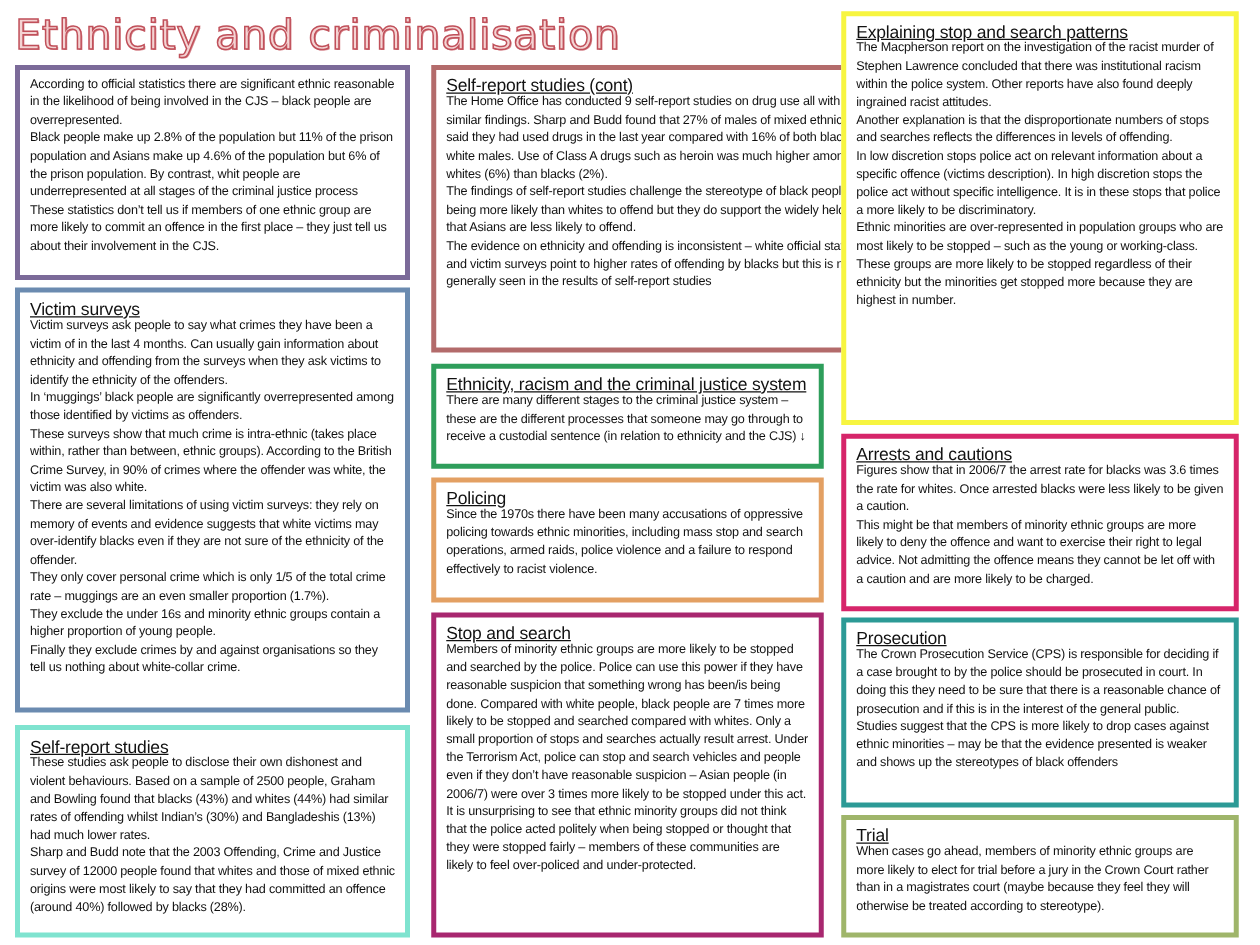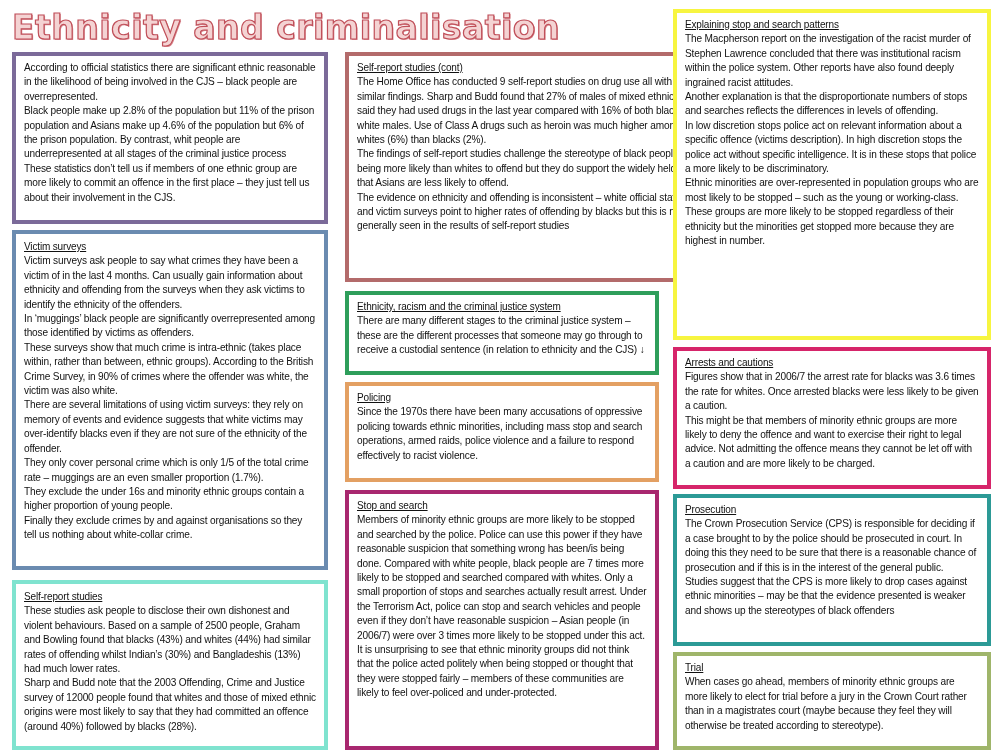--- a/index.html
+++ b/index.html
@@ -5,33 +5,33 @@
   html, body { margin: 0; padding: 0; }
   body {
     width: 1008px; height: 756px; position: relative; overflow: hidden;
     background: #ffffff;
     font-family: "Liberation Sans", "DejaVu Sans", sans-serif;
     color: #111;
   }
   .title {
     position: absolute; left: 12px; top: 8px;
     font-family: "DejaVu Sans", sans-serif;
-    font-size: 33px; font-weight: bold; letter-spacing: 0.5px;
+    font-size: 33px; font-weight: normal; letter-spacing: 0.5px;
     color: #f4d3d3;
     -webkit-text-stroke: 1.2px #c0505a;
     text-shadow: 1px 1px 0 #d98c92;
     margin: 0; line-height: 40px; white-space: nowrap;
   }
   .box {
     position: absolute; box-sizing: border-box; border-style: solid; border-width: 4px;
     background: #fff; padding: 3px 8px 2px 8px;
     font-size: 10.1px; line-height: 14.4px; letter-spacing: -0.15px;
   }
   .box h2 {
-    margin: 0; font-size: 10px; font-weight: normal; text-decoration: underline; line-height: 14.4px;
+    margin: 0; font-size: 14px; font-weight: normal; text-decoration: underline; line-height: 14.4px;
   }
   .box p { margin: 0; }
   #b-official   { left: 12px;  top: 52px;  width: 316px; height: 172px; border-color: #7b6a99; padding-top: 5px; }
   #b-victim     { left: 12px;  top: 230px; width: 316px; height: 340px; border-color: #6b8bb0; padding-top: 6px; }
   #b-selfreport { left: 12px;  top: 580px; width: 316px; height: 170px; border-color: #7fe3cf; padding-top: 6px; }
   #b-selfcont   { left: 345px; top: 52px;  width: 368px; height: 230px; border-color: #b36b6b; padding-top: 5px; }
   #b-ethnicity  { left: 345px; top: 291px; width: 314px; height: 84px;  border-color: #2e9e5b; padding-top: 5px; }
   #b-policing   { left: 345px; top: 382px; width: 314px; height: 100px; border-color: #e3a063; padding-top: 5px; }
   #b-stop       { left: 345px; top: 490px; width: 314px; height: 260px; border-color: #a8276f; padding-top: 5px; }
   #b-explain    { left: 673px; top: 9px;   width: 318px; height: 331px; border-color: #f7f540; padding-top: 5px; }

